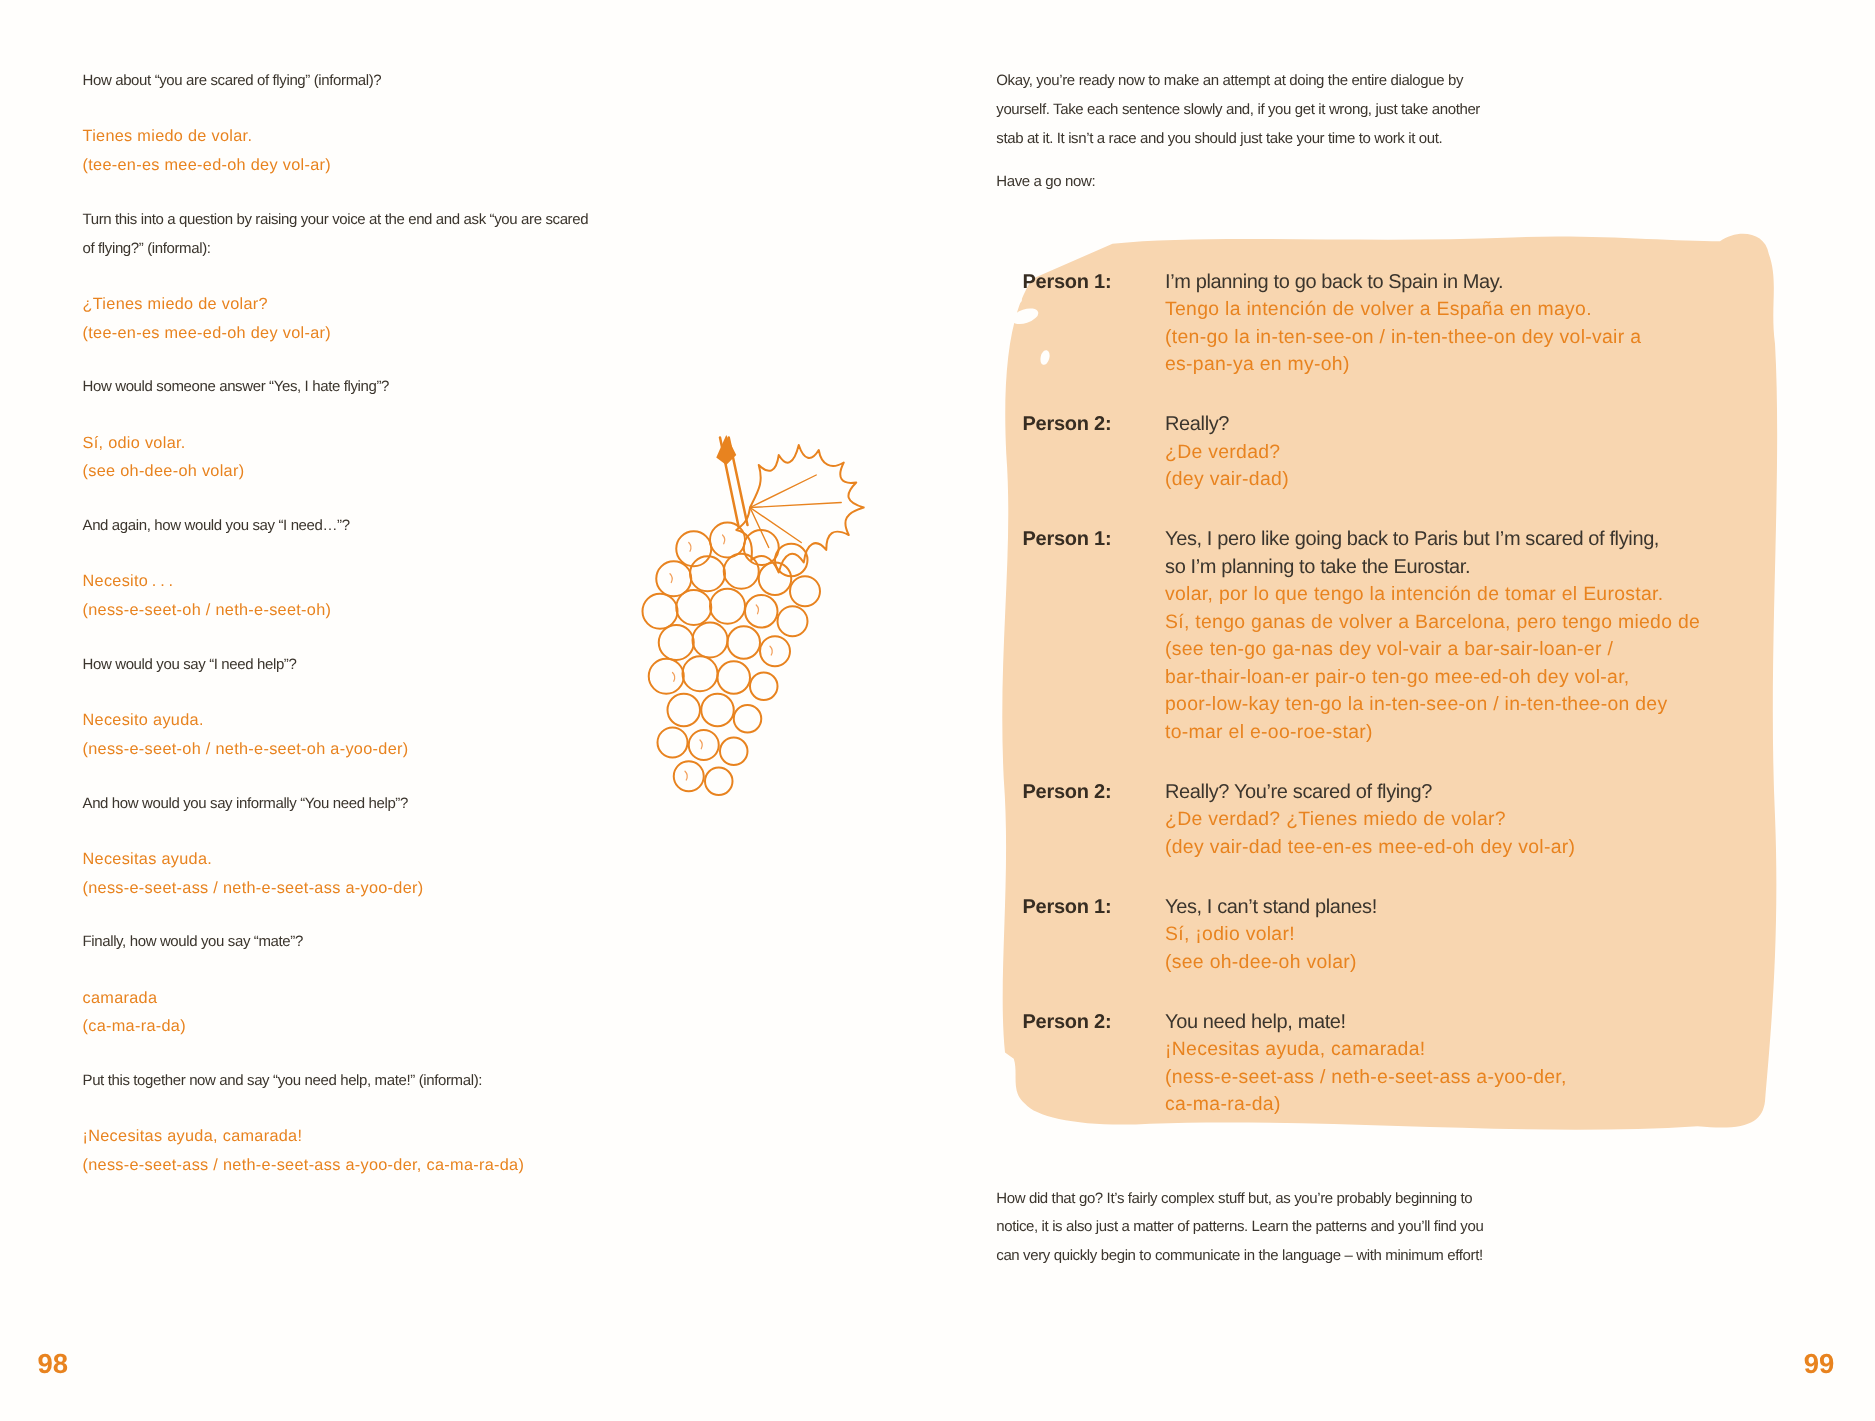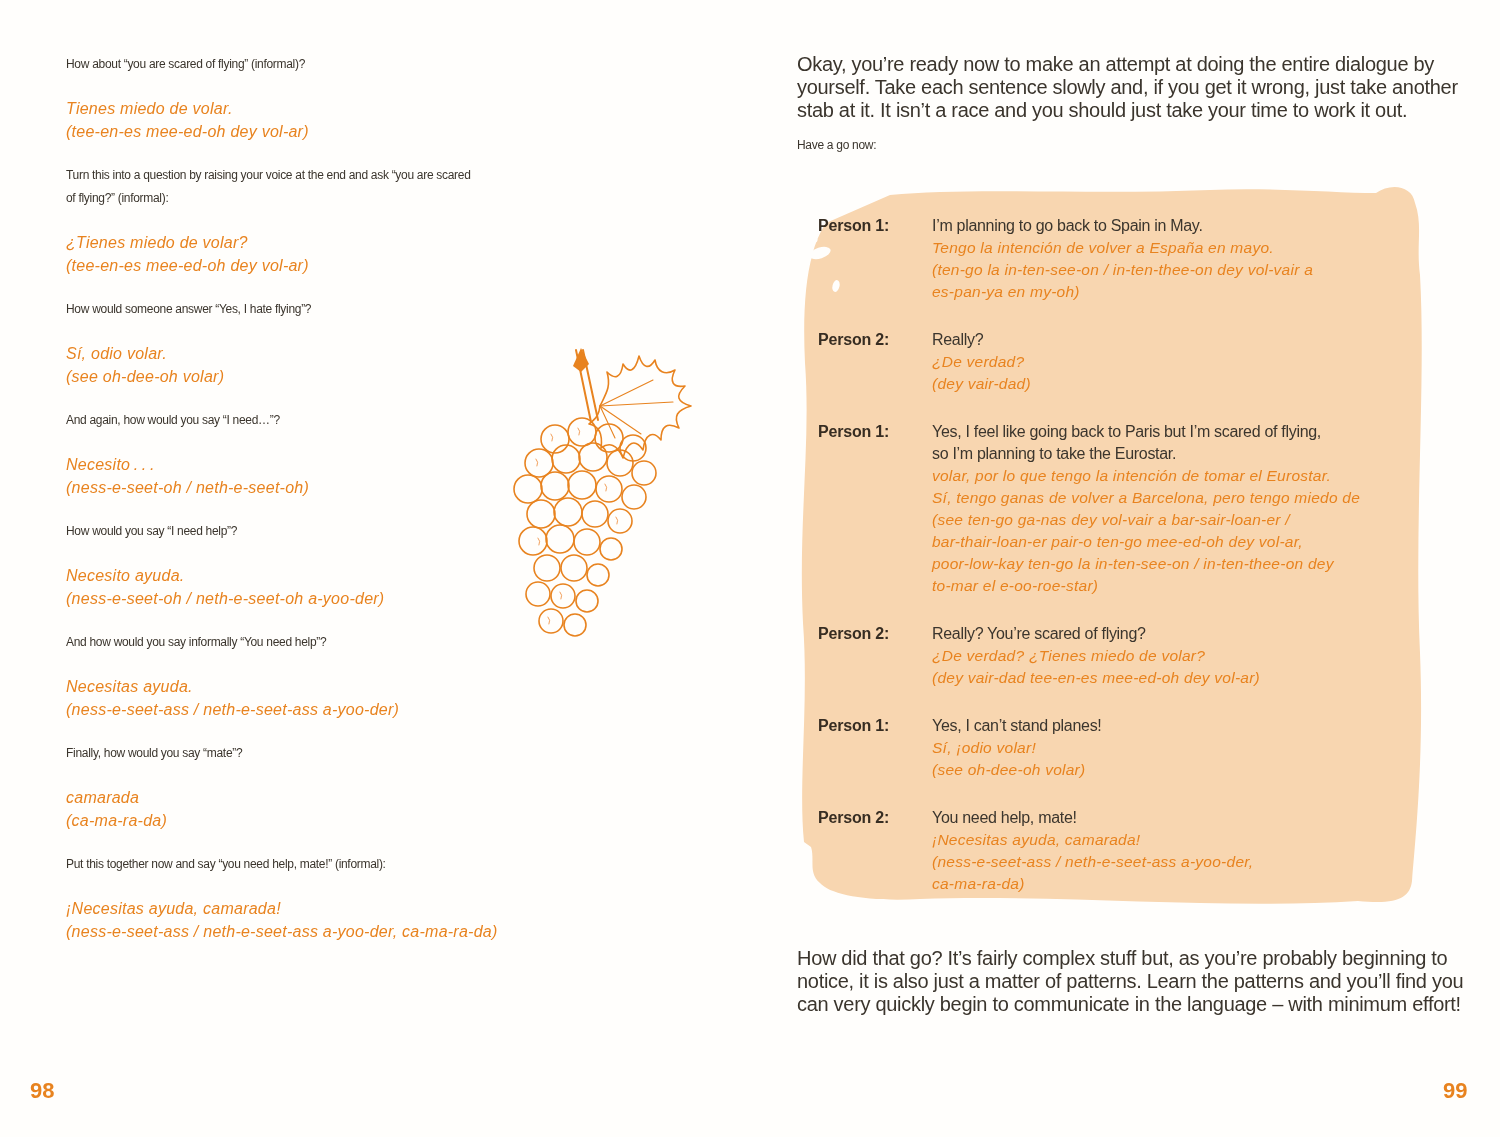--- a/index.html
+++ b/index.html
@@ -8,37 +8,37 @@
     background:var(--page_bg,#fffefc);
     font-family:"Liberation Sans",sans-serif;
     color:var(--ink,#3b352d);
   }
   .line{white-space:nowrap}
 
   
   .page-left-content{position:absolute;left:66px;top:53px;width:650px}
   .block{margin:0 0 21px 0}
   .block.q .line{font-size:12px;line-height:23px;letter-spacing:-0.3px;color:var(--ink)}
-  .block.a .line{font-size:16px;line-height:23px;letter-spacing:0.25px;color:var(--accent);font-style:italic;font-weight:500}
+  .block.a .line{font-size:13px;line-height:23px;letter-spacing:0.25px;color:var(--accent);font-weight:500}
 
   .grapes{position:absolute;left:503px;top:342px;width:195px;height:300px}
 
   
   .page-right-content{position:absolute;left:797px;top:53px;width:650px}
-  .intro .line,.outro .line{font-size:20px;line-height:23px;letter-spacing:-0.3px;color:var(--ink)}
+  .intro .line,.outro .line{font-size:12px;line-height:23px;letter-spacing:-0.3px;color:var(--ink)}
   .have-a-go{margin-top:12px;font-size:12px;line-height:23px;letter-spacing:-0.3px;color:var(--ink)}
 
   .dialog-box{position:absolute;left:790px;top:183px;width:650px;height:750px}
   .dialog-box > svg{position:absolute;left:0;top:0;width:100%;height:100%}
   .dialog-content{position:absolute;left:28px;top:32px;width:600px}
   .turn{display:flex;margin-bottom:26px}
   .speaker{flex:0 0 114px;width:114px;font-weight:bold;font-size:16px;line-height:22px;color:var(--label_ink,#372d22);letter-spacing:-0.2px}
   .speech .line{line-height:22px}
   .speech .en{font-size:16px;letter-spacing:-0.3px;color:var(--ink)}
-  .speech .es,.speech .ph{font-size:15.5px;letter-spacing:0.25px;color:var(--accent);font-style:italic}
+  .speech .es,.speech .ph{font-size:15.5px;letter-spacing:0.25px;color:var(--accent);}
 
   .outro{position:absolute;left:797px;top:947px}
 
   .page-number{position:absolute;font-size:22px;font-weight:bold;color:var(--accent);letter-spacing:0}
   .page-number.left{left:30px;top:1078px}
   .page-number.right{left:1443px;top:1078px}
 </style>
 </head>
 <body>
 
@@ -214,21 +214,21 @@
           <div class="speaker">Person 2:</div>
           <div class="speech">
             <div class="line en">Really?</div>
             <div class="line es">¿De verdad?</div>
             <div class="line ph">(dey vair-dad)</div>
           </div>
         </div>
         <div class="turn">
           <div class="speaker">Person 1:</div>
           <div class="speech">
-            <div class="line en">Yes, I feel like going back to Paris but I’m scared of flying,</div>
+            <div class="line en">Yes, I pero like going back to Paris but I’m scared of flying,</div>
             <div class="line en">so I’m planning to take the Eurostar.</div>
             <div class="line es">volar, por lo que tengo la intención de tomar el Eurostar.</div>
             <div class="line es">Sí, tengo ganas de volver a Barcelona, pero tengo miedo de</div>
             <div class="line ph">(see ten-go ga-nas dey vol-vair a bar-sair-loan-er /</div>
             <div class="line ph">bar-thair-loan-er pair-o ten-go mee-ed-oh dey vol-ar,</div>
             <div class="line ph">poor-low-kay ten-go la in-ten-see-on / in-ten-thee-on dey</div>
             <div class="line ph">to-mar el e-oo-roe-star)</div>
           </div>
         </div>
         <div class="turn">

